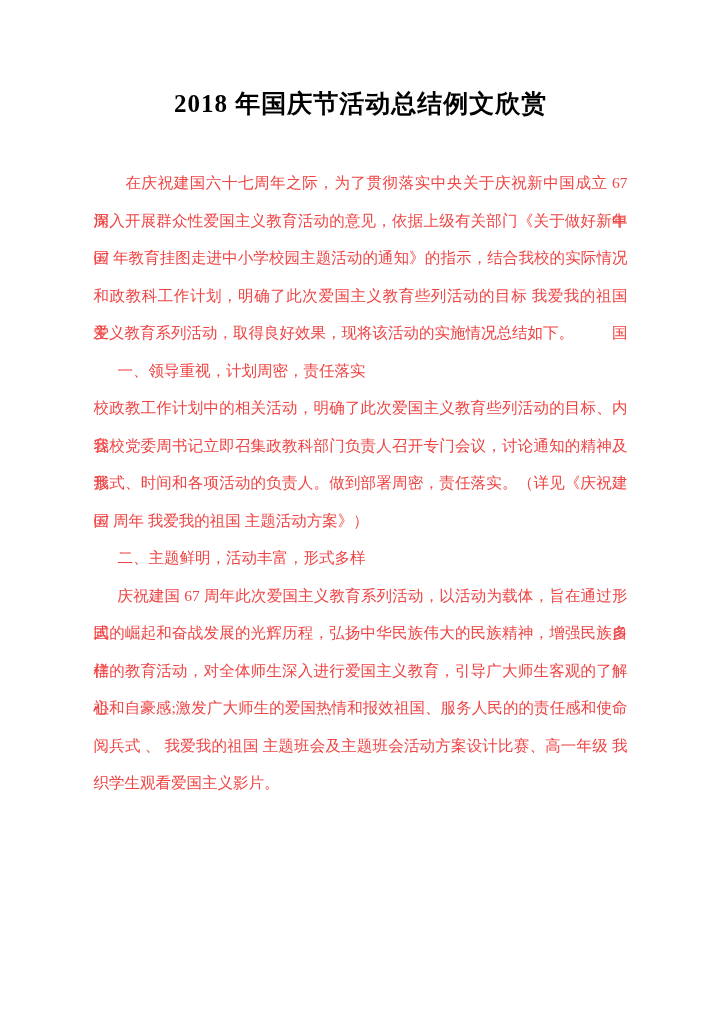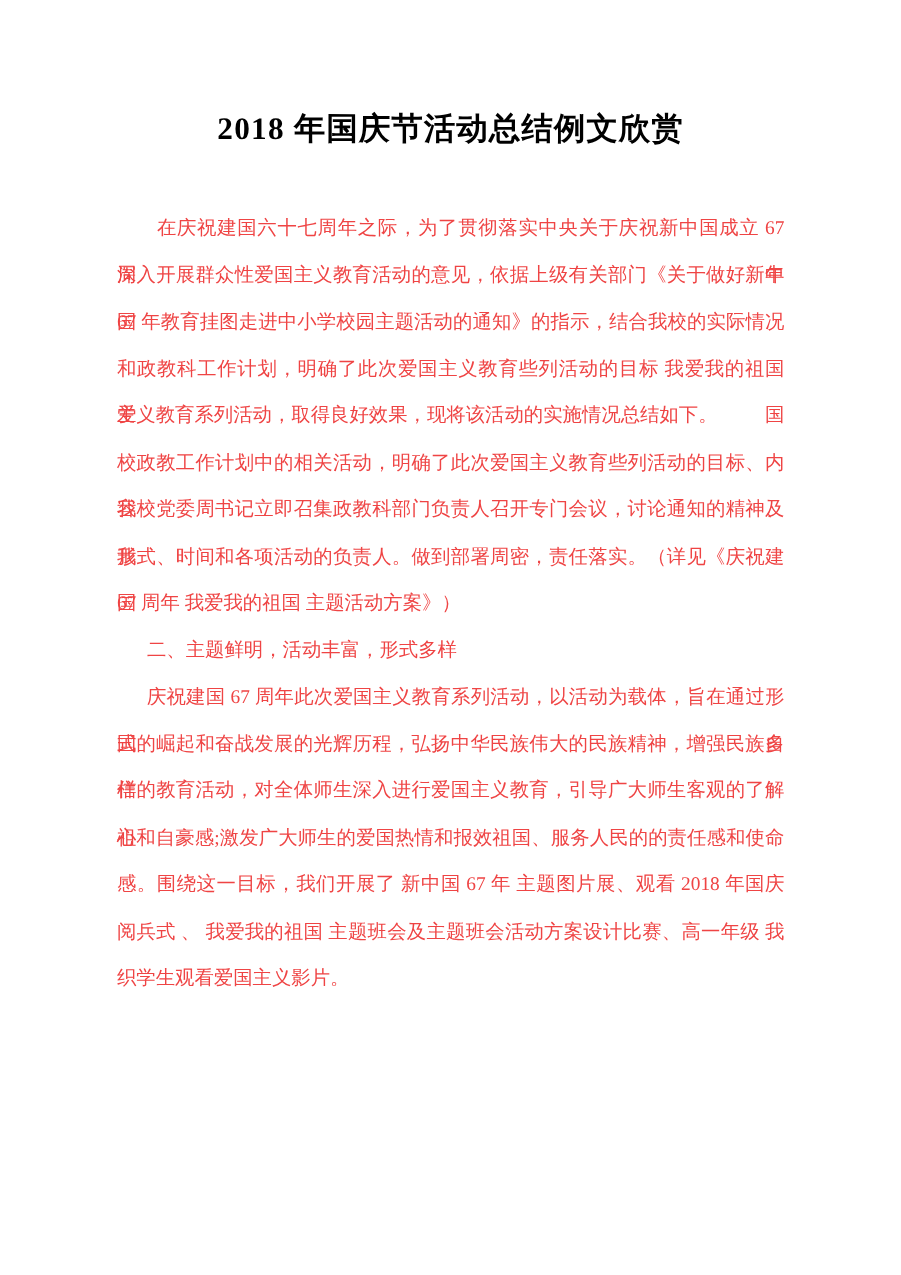--- a/index.html
+++ b/index.html
@@ -56,30 +56,30 @@
   <h1 class="doc-title">2018 年国庆节活动总结例文欣赏</h1>
 
   <div class="doc-body">
 
     <div class="line jf ind-p1">在庆祝建国六十七周年之际，为了贯彻落实中央关于庆祝新中国成立 67 周年</div>
     <div class="line jf">深入开展群众性爱国主义教育活动的意见，依据上级有关部门《关于做好新中国</div>
     <div class="line jf">67 年教育挂图走进中小学校园主题活动的通知》的指示，结合我校的实际情况</div>
     <div class="line jf">和政教科工作计划，明确了此次爱国主义教育些列活动的目标 我爱我的祖国 爱国</div>
     <div class="line">主义教育系列活动，取得良好效果，现将该活动的实施情况总结如下。</div>
 
+    <div class="line ind-h">一、领导重视，计划周密，责任落实</div>
 
     <div class="line jf">校政教工作计划中的相关活动，明确了此次爱国主义教育些列活动的目标、内容、</div>
     <div class="line jf">我校党委周书记立即召集政教科部门负责人召开专门会议，讨论通知的精神及我</div>
     <div class="line jf">形式、时间和各项活动的负责人。做到部署周密，责任落实。（详见《庆祝建国</div>
     <div class="line">67 周年 我爱我的祖国 主题活动方案》）</div>
 
     <div class="line ind-h">二、主题鲜明，活动丰富，形式多样</div>
 
     <div class="line jf ind-p3">庆祝建国 67 周年此次爱国主义教育系列活动，以活动为载体，旨在通过形式多</div>
     <div class="line jf">国的崛起和奋战发展的光辉历程，弘扬中华民族伟大的民族精神，增强民族自信</div>
     <div class="line jf">样的教育活动，对全体师生深入进行爱国主义教育，引导广大师生客观的了解祖</div>
     <div class="line jf">心和自豪感;激发广大师生的爱国热情和报效祖国、服务人民的的责任感和使命</div>
-    <div class="line jf">感。围绕这一目标，我们开展了 新中国 67 年 主题图片展、观看 2018 年国庆</div>
     <div class="line jf">阅兵式 、 我爱我的祖国 主题班会及主题班会活动方案设计比赛、高一年级 我</div>
     <div class="line">织学生观看爱国主义影片。</div>
 
   </div>
 </div>
 
 </body></html>

